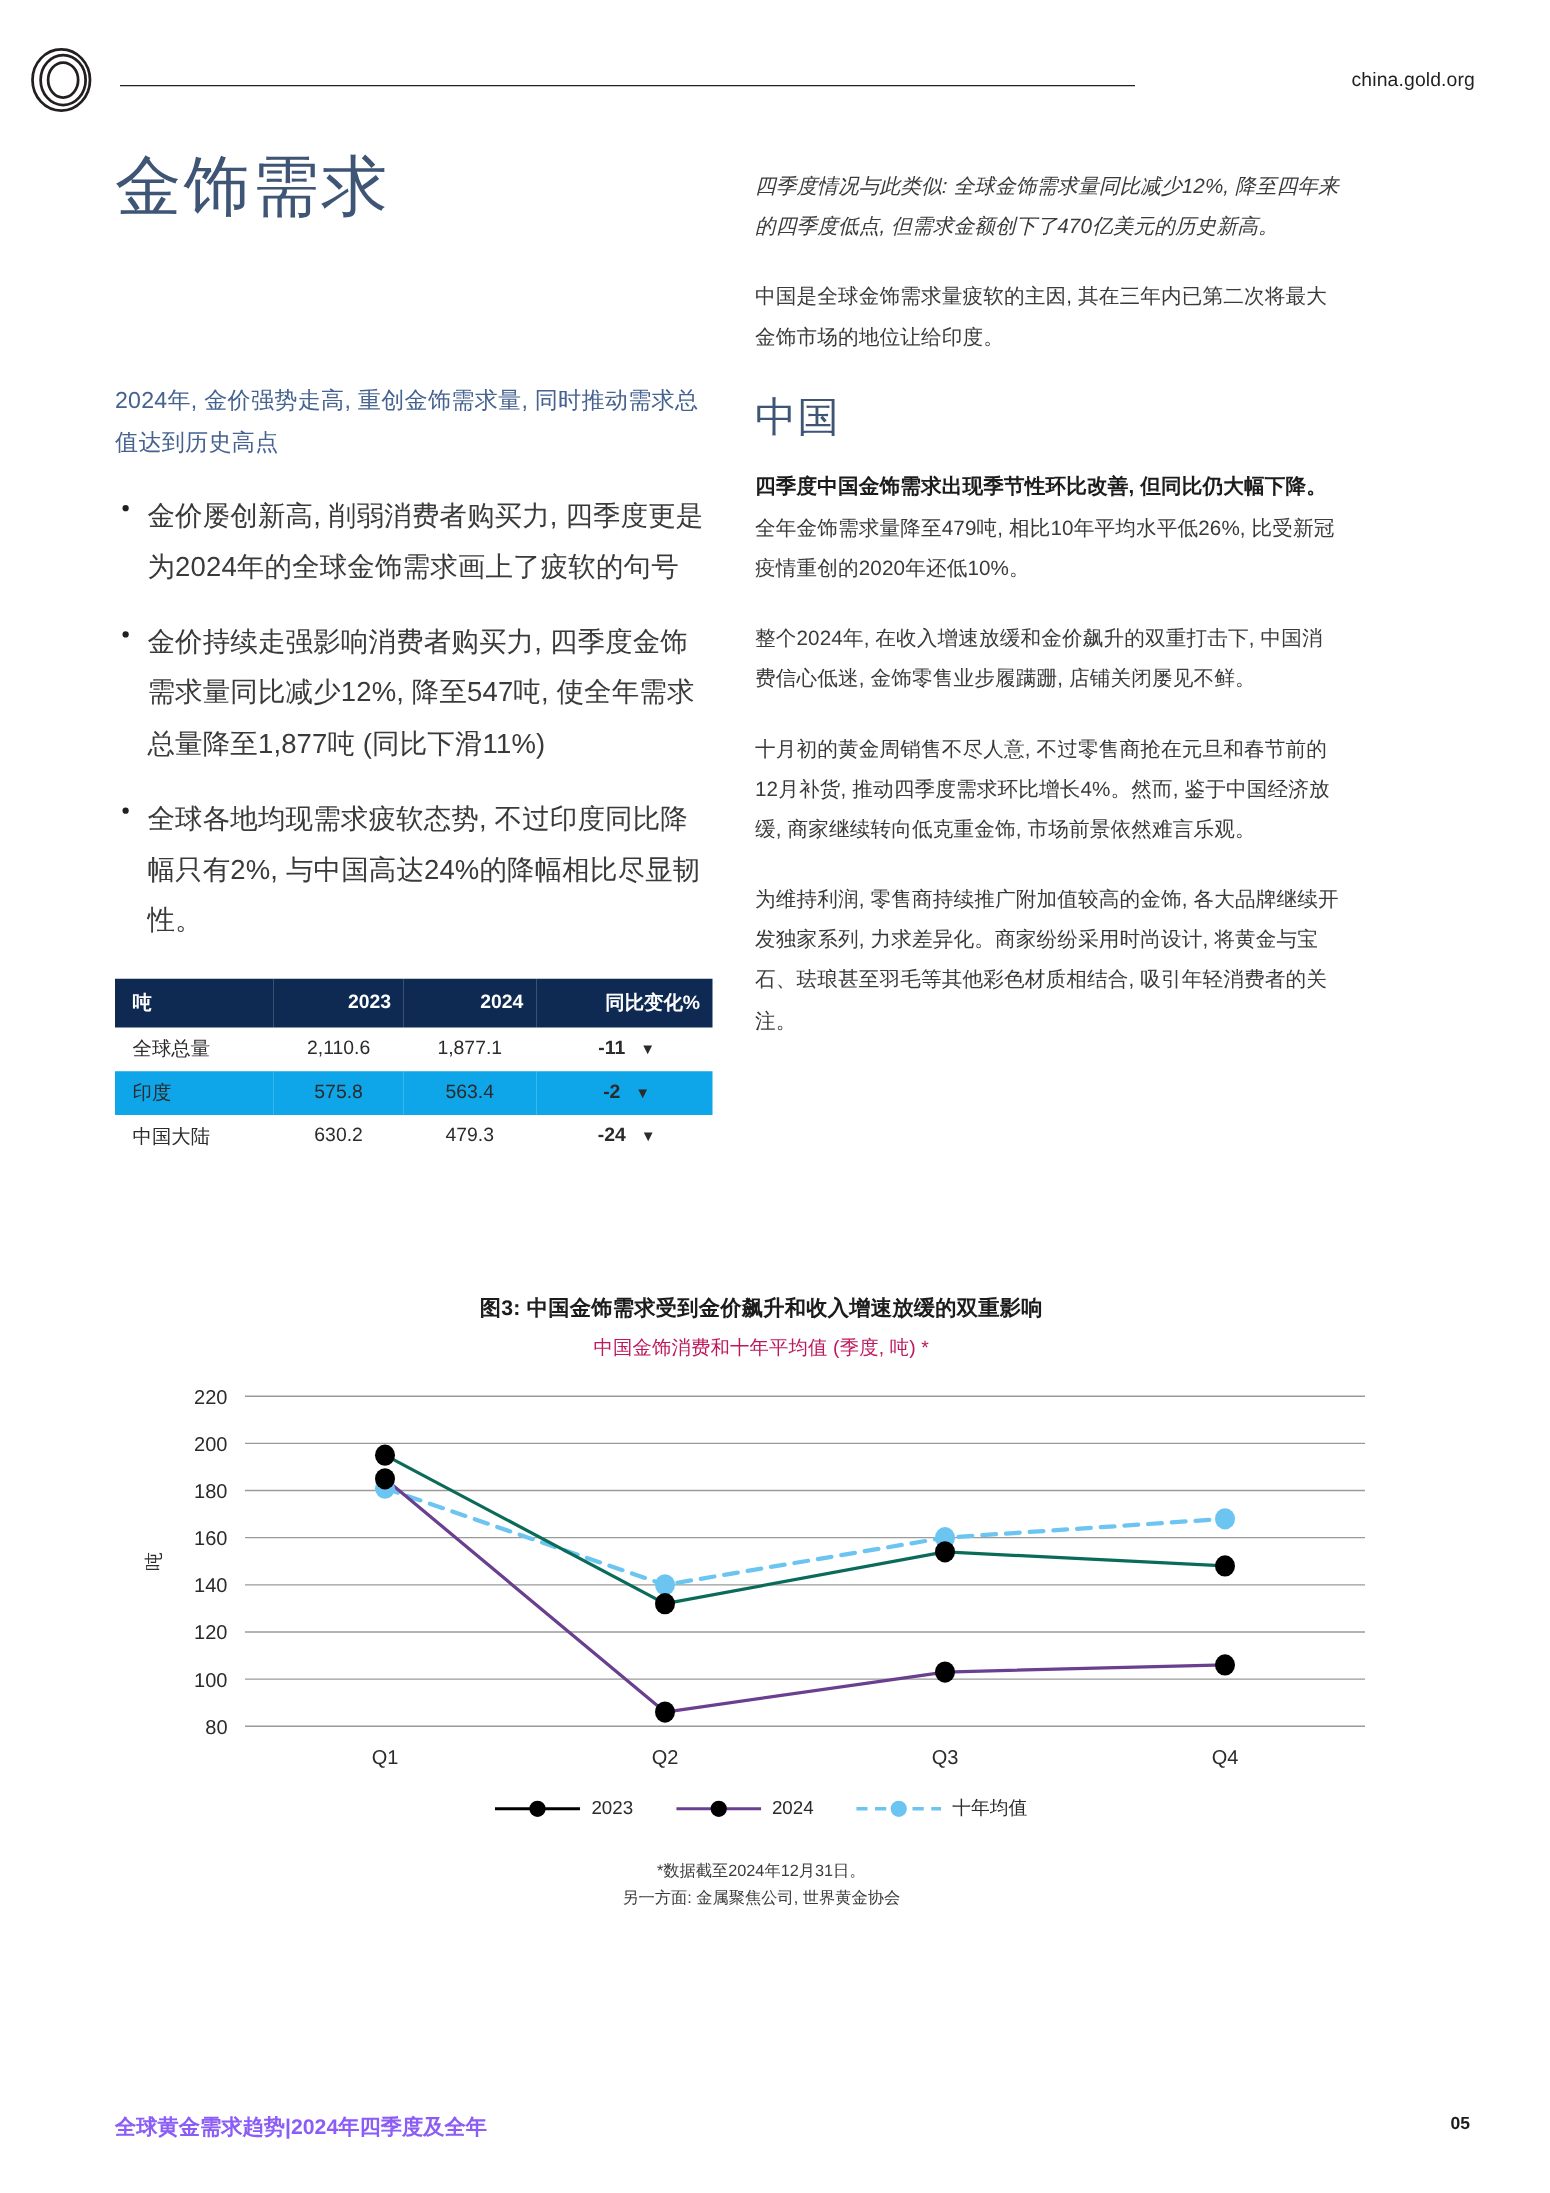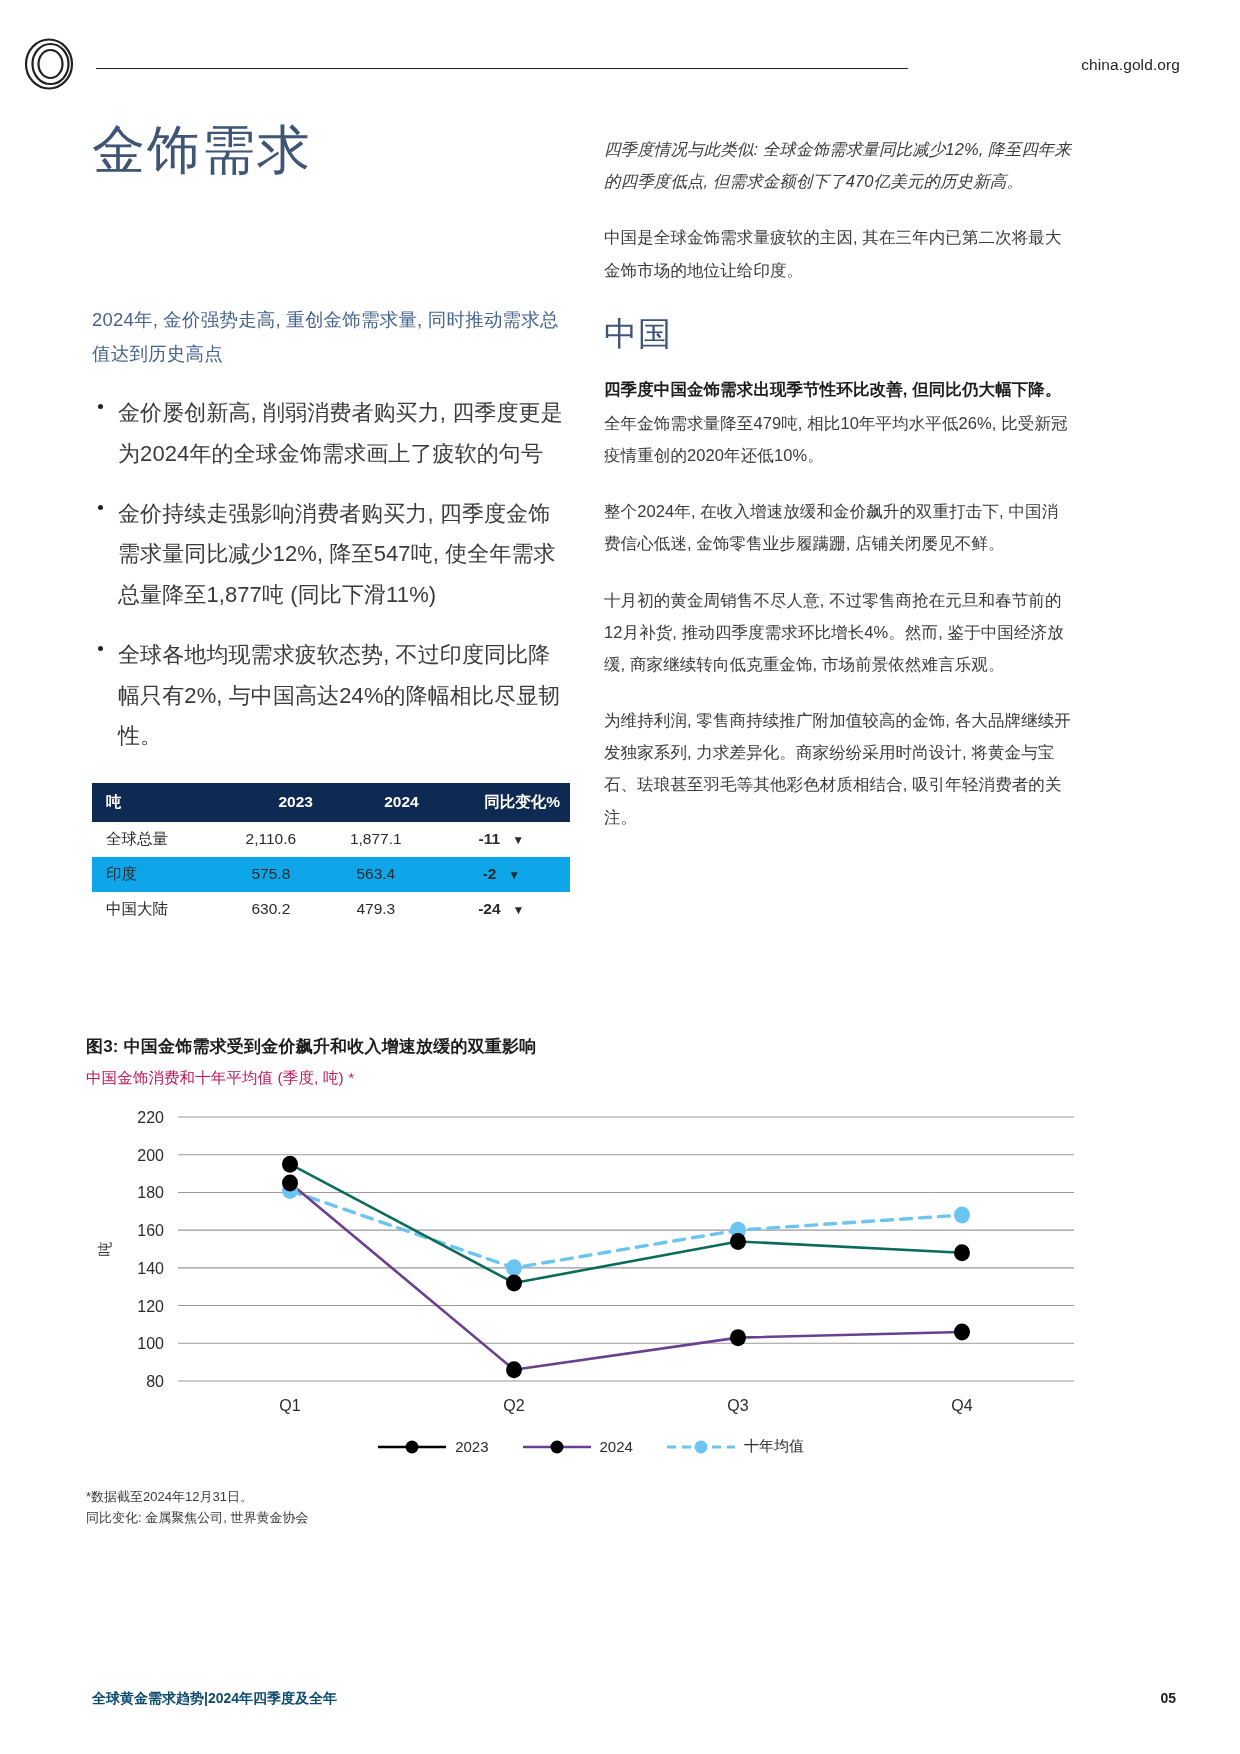--- a/index.html
+++ b/index.html
@@ -108,21 +108,21 @@
   h2.sub{
     margin:26px 0 16px 0;
     font-size:33px; font-weight:400; color:#3e5575;
     letter-spacing:1px;
   }
   .para.bold{ font-weight:700; color:#1c1c1c; margin-top:0; }
   .para.tight{ margin-top:2px; }
 
   
   .figure{
-    position:absolute; left:86px; top:1035px; width:1010px;
+    position:absolute; left:104px; top:1035px; width:1010px;text-align:center;
   }
   .fig-title{
     font-size:17px; font-weight:700; color:#1c1c1c; letter-spacing:.2px;
   }
   .fig-sub{
     margin-top:10px;
     font-size:15.5px; color:#be185d; letter-spacing:.1px;
   }
   .chart-wrap{
     position:relative; margin-top:14px; width:1010px; height:330px;
@@ -141,21 +141,21 @@
     margin-top:30px;
     font-size:13px; line-height:1.65; color:#3a3a3a;
   }
 
   
   .footer{
     position:absolute; left:0; bottom:44px; width:1240px; height:20px;
   }
   .footer .ftxt{
     position:absolute; left:92px; top:0;
-    font-size:14px; font-weight:700; color:#0c4a6e;
+    font-size:17px; font-weight:700; color:#8b5cf6;
   }
   .footer .fpage{
     position:absolute; right:64px; top:0;
     font-size:14px; font-weight:700; color:#1c1c1c;
   }
 </style>
 </head>
 <body>
 
 <div class="page-header">
@@ -290,20 +290,20 @@
       <svg width="68" height="14">
         <line x1="0" y1="7" x2="68" y2="7" stroke="#6cc5f0" stroke-width="2.8" stroke-dasharray="9,6"></line>
         <ellipse cx="34" cy="7" rx="6.5" ry="6.5" fill="#6cc5f0"></ellipse>
       </svg>
       <span>十年均值</span>
     </div>
   </div>
 
   <div class="fignotes">
     <div>*数据截至2024年12月31日。</div>
-    <div>同比变化:  金属聚焦公司,  世界黄金协会</div>
+    <div>另一方面:  金属聚焦公司,  世界黄金协会</div>
   </div>
 </div>
 
 <div class="footer">
   <div class="ftxt">全球黄金需求趋势|2024年四季度及全年</div>
   <div class="fpage">05</div>
 </div>
 
 </body></html>

